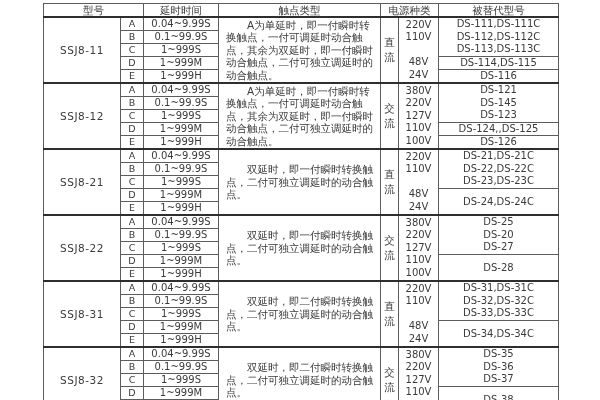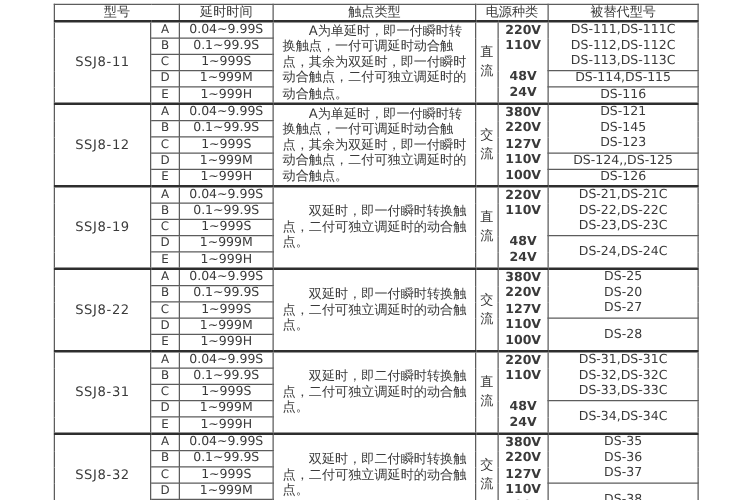--- a/index.html
+++ b/index.html
@@ -12,21 +12,21 @@
     overflow:hidden; color:#3a3a3a; }
   thead th { font-size:10.5px; height:13px; border-bottom:1.5px solid #333; }
   tr.gtop td { border-top:2px solid #2e2e2e; }
   td.model { font-size:10.5px; letter-spacing:0.5px; }
   td.lt { font-size:9.5px; }
   td.dl { font-size:10px; }
   td.contact { text-align:left; font-size:10.5px; line-height:12.4px;
     padding:0 7px; text-indent:21px; }
   td.dcac { font-size:10.5px; line-height:15px; padding:16px 3px;
     word-break:break-all; }
-  td.volt { padding:0;font-weight:bold; }
+  td.volt { padding:0; }
   .vl { height:12.55px; line-height:12.55px; font-size:10px; }
   td.rep { padding:0; font-size:10px; }
   .rl { height:12.6px; line-height:12.6px; }
 </style>
 </head>
 <body>
 
 <table class="spec">
   <colgroup>
     <col style="width:77px">
@@ -118,21 +118,21 @@
       <td class="dl">1~999M</td>
       <td class="rep">DS-124,,DS-125</td>
     </tr>
     <tr>
       <td class="lt">E</td>
       <td class="dl">1~999H</td>
       <td class="rep">DS-126</td>
     </tr>
 
     <tr class="gtop">
-      <td class="model" rowspan="5">SSJ8-19</td>
+      <td class="model" rowspan="5">SSJ8-21</td>
       <td class="lt">A</td>
       <td class="dl">0.04~9.99S</td>
       <td class="contact" rowspan="5">双延时，即一付瞬时转换触点，二付可独立调延时的动合触点。</td>
       <td class="dcac" rowspan="5">直流</td>
       <td class="volt" rowspan="5">
         <div class="vl">220V</div>
         <div class="vl">110V</div>
         <div class="vl"></div>
         <div class="vl">48V</div>
         <div class="vl">24V</div>

